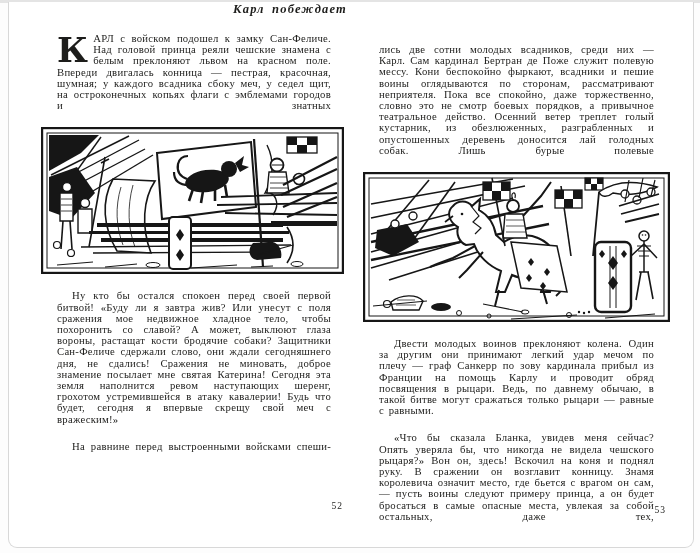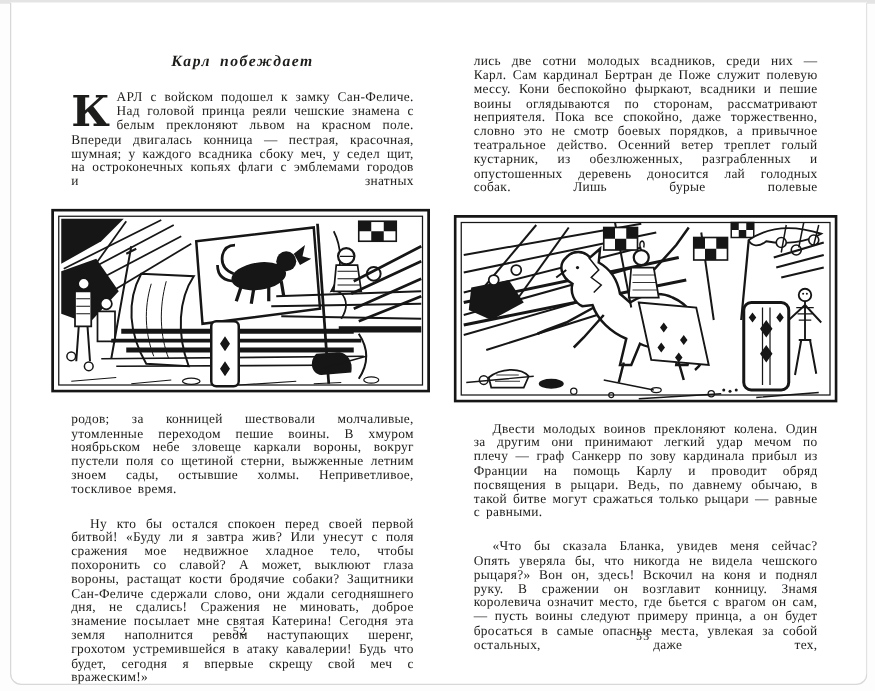--- a/index.html
+++ b/index.html
@@ -4,33 +4,33 @@
 <style>
   html,body{margin:0;padding:0;background:#ffffff;}
   .stage{position:relative;width:700px;height:553px;background:#fdfdfd;overflow:hidden;
          font-family:"Liberation Serif",serif;color:#1d1d1b;}
   .top-strip{position:absolute;top:0;left:0;width:700px;height:3px;background:#e4e4e4;}
   .spread{position:absolute;left:8px;top:2px;width:684px;height:545px;background:#ffffff;
           border:1px solid #d8d8d8;border-top:none;border-radius:0 0 9px 9px;}
   .page{position:absolute;top:0;height:100%;}
   .page-left{left:32px;width:306px;}
   .page-right{left:354px;width:307px;}
-  .chapter-title{padding-top:40px;text-align:center;font-style:italic;font-weight:bold;
+  .chapter-title{text-align:right;font-style:italic;font-weight:bold;
           font-size:12.5px;line-height:15px;letter-spacing:1.2px;word-spacing:3px;margin-bottom:9px;}
   .body-text{font-size:10.7px;line-height:11.2px;text-align:justify;
           letter-spacing:0.25px;word-spacing:1.8px;margin:16px;}
   .indent{text-indent:15px;}
   .cont{text-align-last:justify;}
   .first-top{margin-top:42px;}
   .dropcap{float:left;font-size:34px;line-height:30px;font-weight:bold;
           padding:2px 5px 0 0;font-family:"DejaVu Serif",serif;}
   .illus{display:block;}
   .page-left .illus{margin:8px 0 14px 0;}
   .page-right .illus{margin:5px 0 13px 0;}
-  .pagenum{position:absolute;left:0;right:4px;text-align:center;font-size:9.5px;letter-spacing:1px;}
+  .pagenum{position:absolute;left:0;right:4px;text-align:right;font-size:9.5px;letter-spacing:1px;}
   .pagenum-left{top:499px;}
   .pagenum-right{top:503px;}
   svg{display:block;}
 </style>
 </head>
 <body>
 
 <div class="stage">
   <div class="top-strip"></div>
   <div class="spread">
@@ -118,22 +118,22 @@
             <path d="M216,128 L252,118" stroke-width="1.2" fill="none"></path>
           </g>
           <g stroke="#161616" fill="none">
             <path d="M16,138 L52,135 M64,140 L96,137 M150,141 L196,138 M210,140 L232,139" stroke-width="1"></path>
             <ellipse cx="112" cy="138" rx="7" ry="2.5" stroke-width="1"></ellipse>
             <ellipse cx="256" cy="137" rx="6" ry="2.5" stroke-width="1"></ellipse>
           </g>
         </svg>
       </div>
 
-      <p class="body-text">родов; за конницей шествовали молчаливые, утомленные переходом пешие воины. В хмуром ноябрьском небе зловеще каркали вороны, вокруг пустели поля со щетиной стерни, выжженные летним зноем сады, остывшие холмы. Неприветливое, тоскливое время.</p>
       <p class="body-text indent">Ну кто бы остался спокоен перед своей первой битвой! «Буду ли я завтра жив? Или унесут с поля сражения мое недвижное хладное тело, чтобы похоронить со славой? А может, выклюют глаза вороны, растащат кости бродячие собаки? Защитники Сан-Феличе сдержали слово, они ждали сегодняшнего дня, не сдались! Сражения не миновать, доброе знамение посылает мне святая Катерина! Сегодня эта земля наполнится ревом наступающих шеренг, грохотом устремившейся в атаку кавалерии! Будь что будет, сегодня я впервые скрещу свой меч с вражеским!»</p>
+      <p class="body-text indent cont">На равнине перед выстроенными войсками спеши-</p>
 
       <div class="pagenum pagenum-left">52</div>
     </div>
 
     <div class="page page-right">
       <p class="body-text first-top cont">лись две сотни молодых всадников, среди них — Карл. Сам кардинал Бертран де Поже служит полевую мессу. Кони беспокойно фыркают, всадники и пешие воины оглядываются по сторонам, рассматривают неприятеля. Пока все спокойно, даже торжественно, словно это не смотр боевых порядков, а привычное театральное действо. Осенний ветер треплет голый кустарник, из обезлюженных, разграбленных и опустошенных деревень доносится лай голодных собак. Лишь бурые полевые</p>
 
       <div class="illus">
         <svg width="307" height="150" viewBox="0 0 307 150" xmlns="http://www.w3.org/2000/svg">
           <rect x="1" y="1" width="305" height="148" fill="#ffffff" stroke="#161616" stroke-width="2.4"></rect>

